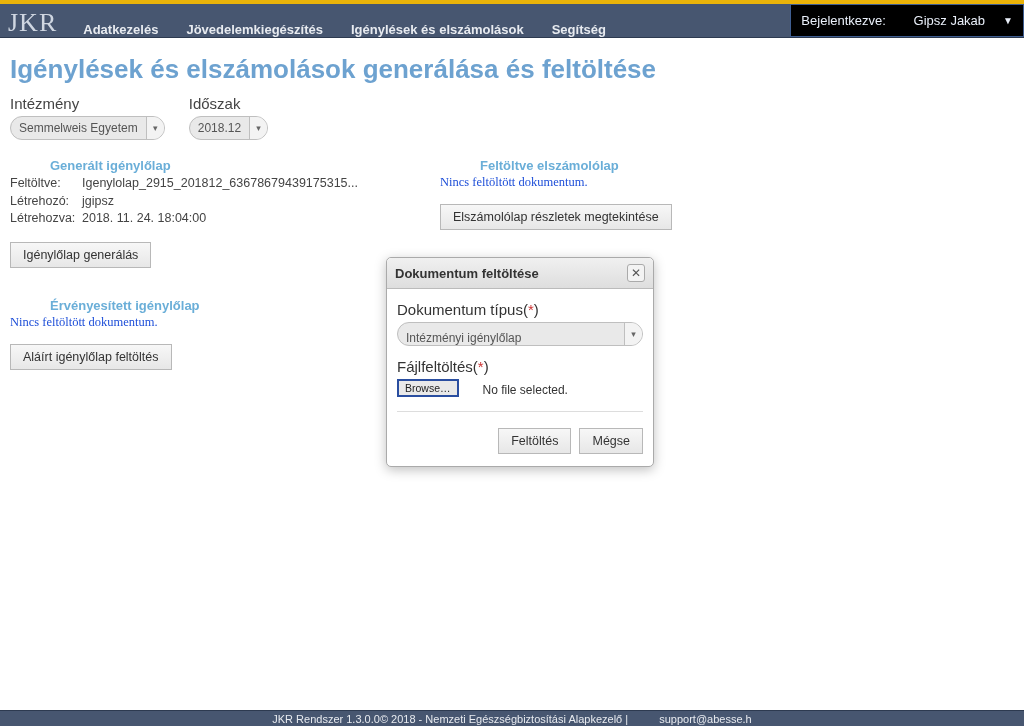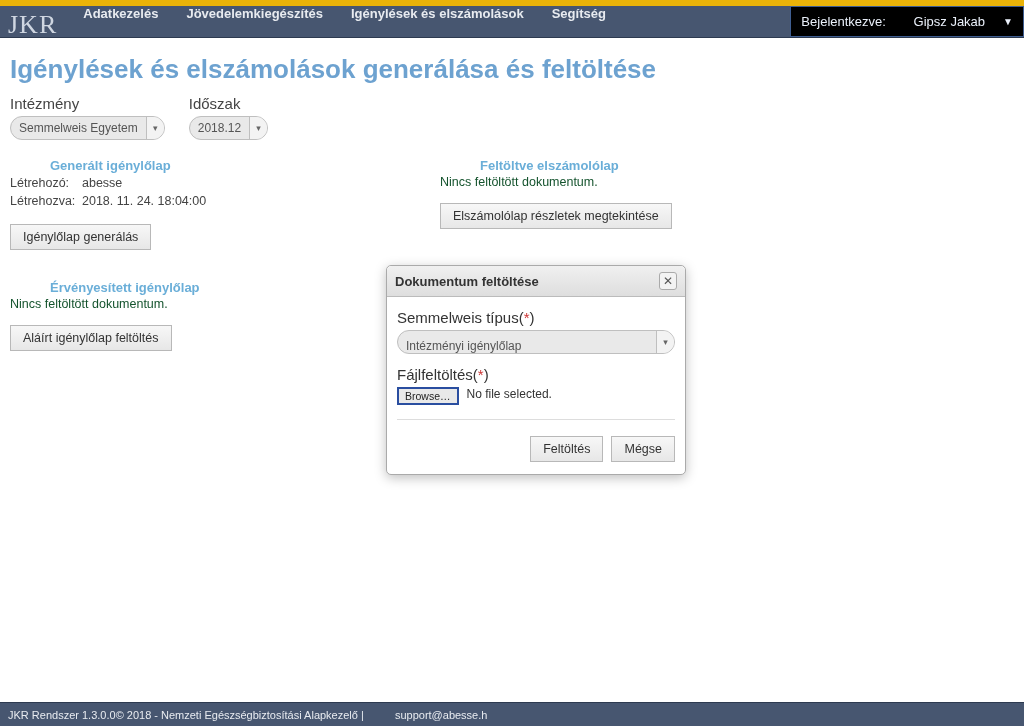--- a/index.html
+++ b/index.html
@@ -8,37 +8,37 @@
     font-size: 13px;
     color: #333;
     background: #fff;
     width: 1024px;
     height: 726px;
     position: relative;
     overflow: hidden;
   }
   .topbar {
     background: #475670;
-    border-top: 6px solid #eab308;
+    border-top: 4px solid #eab308;
     border-bottom: 1px solid #2d3a50;
     height: 38px;
     display: flex;
     align-items: stretch;
     color: #fff;
   }
   .logo {
     font-family: "Times New Roman", serif;
     font-size: 26px;
     padding: 4px 14px 0 8px;
     color: #cfd6e1;
     letter-spacing: 1px;
   }
   .nav {
     display: flex;
-    align-items: flex-start;
+    align-items: flex-end;
     gap: 28px;
     padding-left: 12px;
   }
   .nav-item {
     color: #e8ebf0;
     font-weight: bold;
     font-size: 13px;
     cursor: pointer;
   }
   .user-box {
@@ -114,41 +114,42 @@
     margin-left: 40px;
   }
   .kv {
     display: flex;
     font-size: 12.5px;
     color: #444;
     line-height: 1.4;
   }
   .kv .k { width: 72px; }
   .muted {
-    color: #14532d;
+    color: #1d4ed8;
     font-size: 12.5px;
+    font-family: Liberation Serif, serif;
   }
   .btn {
     display: inline-block;
     background: linear-gradient(#f7f7f7, #e7e7e7);
     border: 1px solid #b8b8b8;
     border-radius: 0;
     padding: 5px 12px;
     font-size: 12.5px;
     color: #333;
     cursor: pointer;
   }
   .gap-top { margin-top: 14px; }
   .gap-top-lg { margin-top: 30px; }
   
   .dialog {
     position: absolute;
-    top: 265px;
+    top: 257px;
     left: 386px;
-    width: 300px;
+    width: 268px;
     background: #fff;
     border: 1px solid #aaa;
     border-radius: 5px;
     box-shadow: 0 3px 12px rgba(0,0,0,0.25);
   }
   .dialog-header {
     background: linear-gradient(#f0f0f0, #dedede);
     border-bottom: 1px solid #bbb;
     border-radius: 5px 5px 0 0;
     padding: 6px 8px;
@@ -184,22 +185,22 @@
   }
   .req { color: #c33; }
   .form-select {
     width: 100%;
     height: 24px;
     align-items: flex-end;
   }
   .form-select.select-like .sel-text { flex: 1; }
   .file-row {
     display: flex;
-    align-items: flex-start;
-    gap: 8px;
+    align-items: flex-end;
+    gap: 24px;
     margin-top: 2px;
   }
   .browse-btn {
     border: 2px solid #2a4ea0;
     background: #e9e9e9;
     font-size: 10.5px;
     padding: 1px 6px;
     color: #222;
     cursor: pointer;
   }
@@ -217,28 +218,28 @@
     gap: 8px;
     justify-content: flex-end;
     padding: 0 10px 12px 28px;
   }
   
   .footer {
     position: absolute;
     bottom: 0;
     left: 0;
     right: 0;
-    height: 24px;
+    height: 16px;
     background: #475670;
     color: #e8ebf0;
     font-size: 11px;
     display: flex;
     align-items: center;
     padding: 0 8px;
-    justify-content: flex-start;
+    justify-content: center;
     border-top: 1px solid #2d3a50;
   }
   .footer a { color: #e8ebf0; text-decoration: none; margin-left: 28px; }
 </style>
 </head>
 <body>
 
 <div class="topbar">
   <div class="logo">JKR</div>
   <div class="nav">
@@ -273,22 +274,26 @@
         <span class="sel-btn">▾</span>
       </div>
     </div>
   </div>
 
   <div class="cols">
 
     <div class="col">
       <div class="section-title">Generált igénylőlap</div>
       <div class="kv">
+        <span class="k">Feltöltve:</span>
+        <span>Igenylolap_2915_201812_63678679439175315...</span>
+      </div>
+      <div class="kv">
         <span class="k">Létrehozó:</span>
-        <span>abesse</span>
+        <span>jgipsz</span>
       </div>
       <div class="kv">
         <span class="k">Létrehozva:</span>
         <span>2018. 11. 24. 18:04:00</span>
       </div>
       <div class="gap-top">
         <span class="btn">Igénylőlap generálás</span>
       </div>
 
       <div class="gap-top-lg">
@@ -314,21 +319,21 @@
   </div>
 </div>
 
 <div class="dialog">
   <div class="dialog-header">
     <span class="dialog-title">Dokumentum feltöltése</span>
     <span class="dialog-close">✕</span>
   </div>
   <div class="dialog-body">
     <div class="form-label">
-      <span>Semmelweis típus(</span><span class="req">*</span><span>)</span>
+      <span>Dokumentum típus(</span><span class="req">*</span><span>)</span>
     </div>
     <div class="select-like form-select">
       <span class="sel-text">Intézményi igénylőlap</span>
       <span class="sel-btn">▾</span>
     </div>
 
     <div class="form-label" style="margin-top:12px;">
       <span>Fájlfeltöltés(</span><span class="req">*</span><span>)</span>
     </div>
     <div class="file-row">

